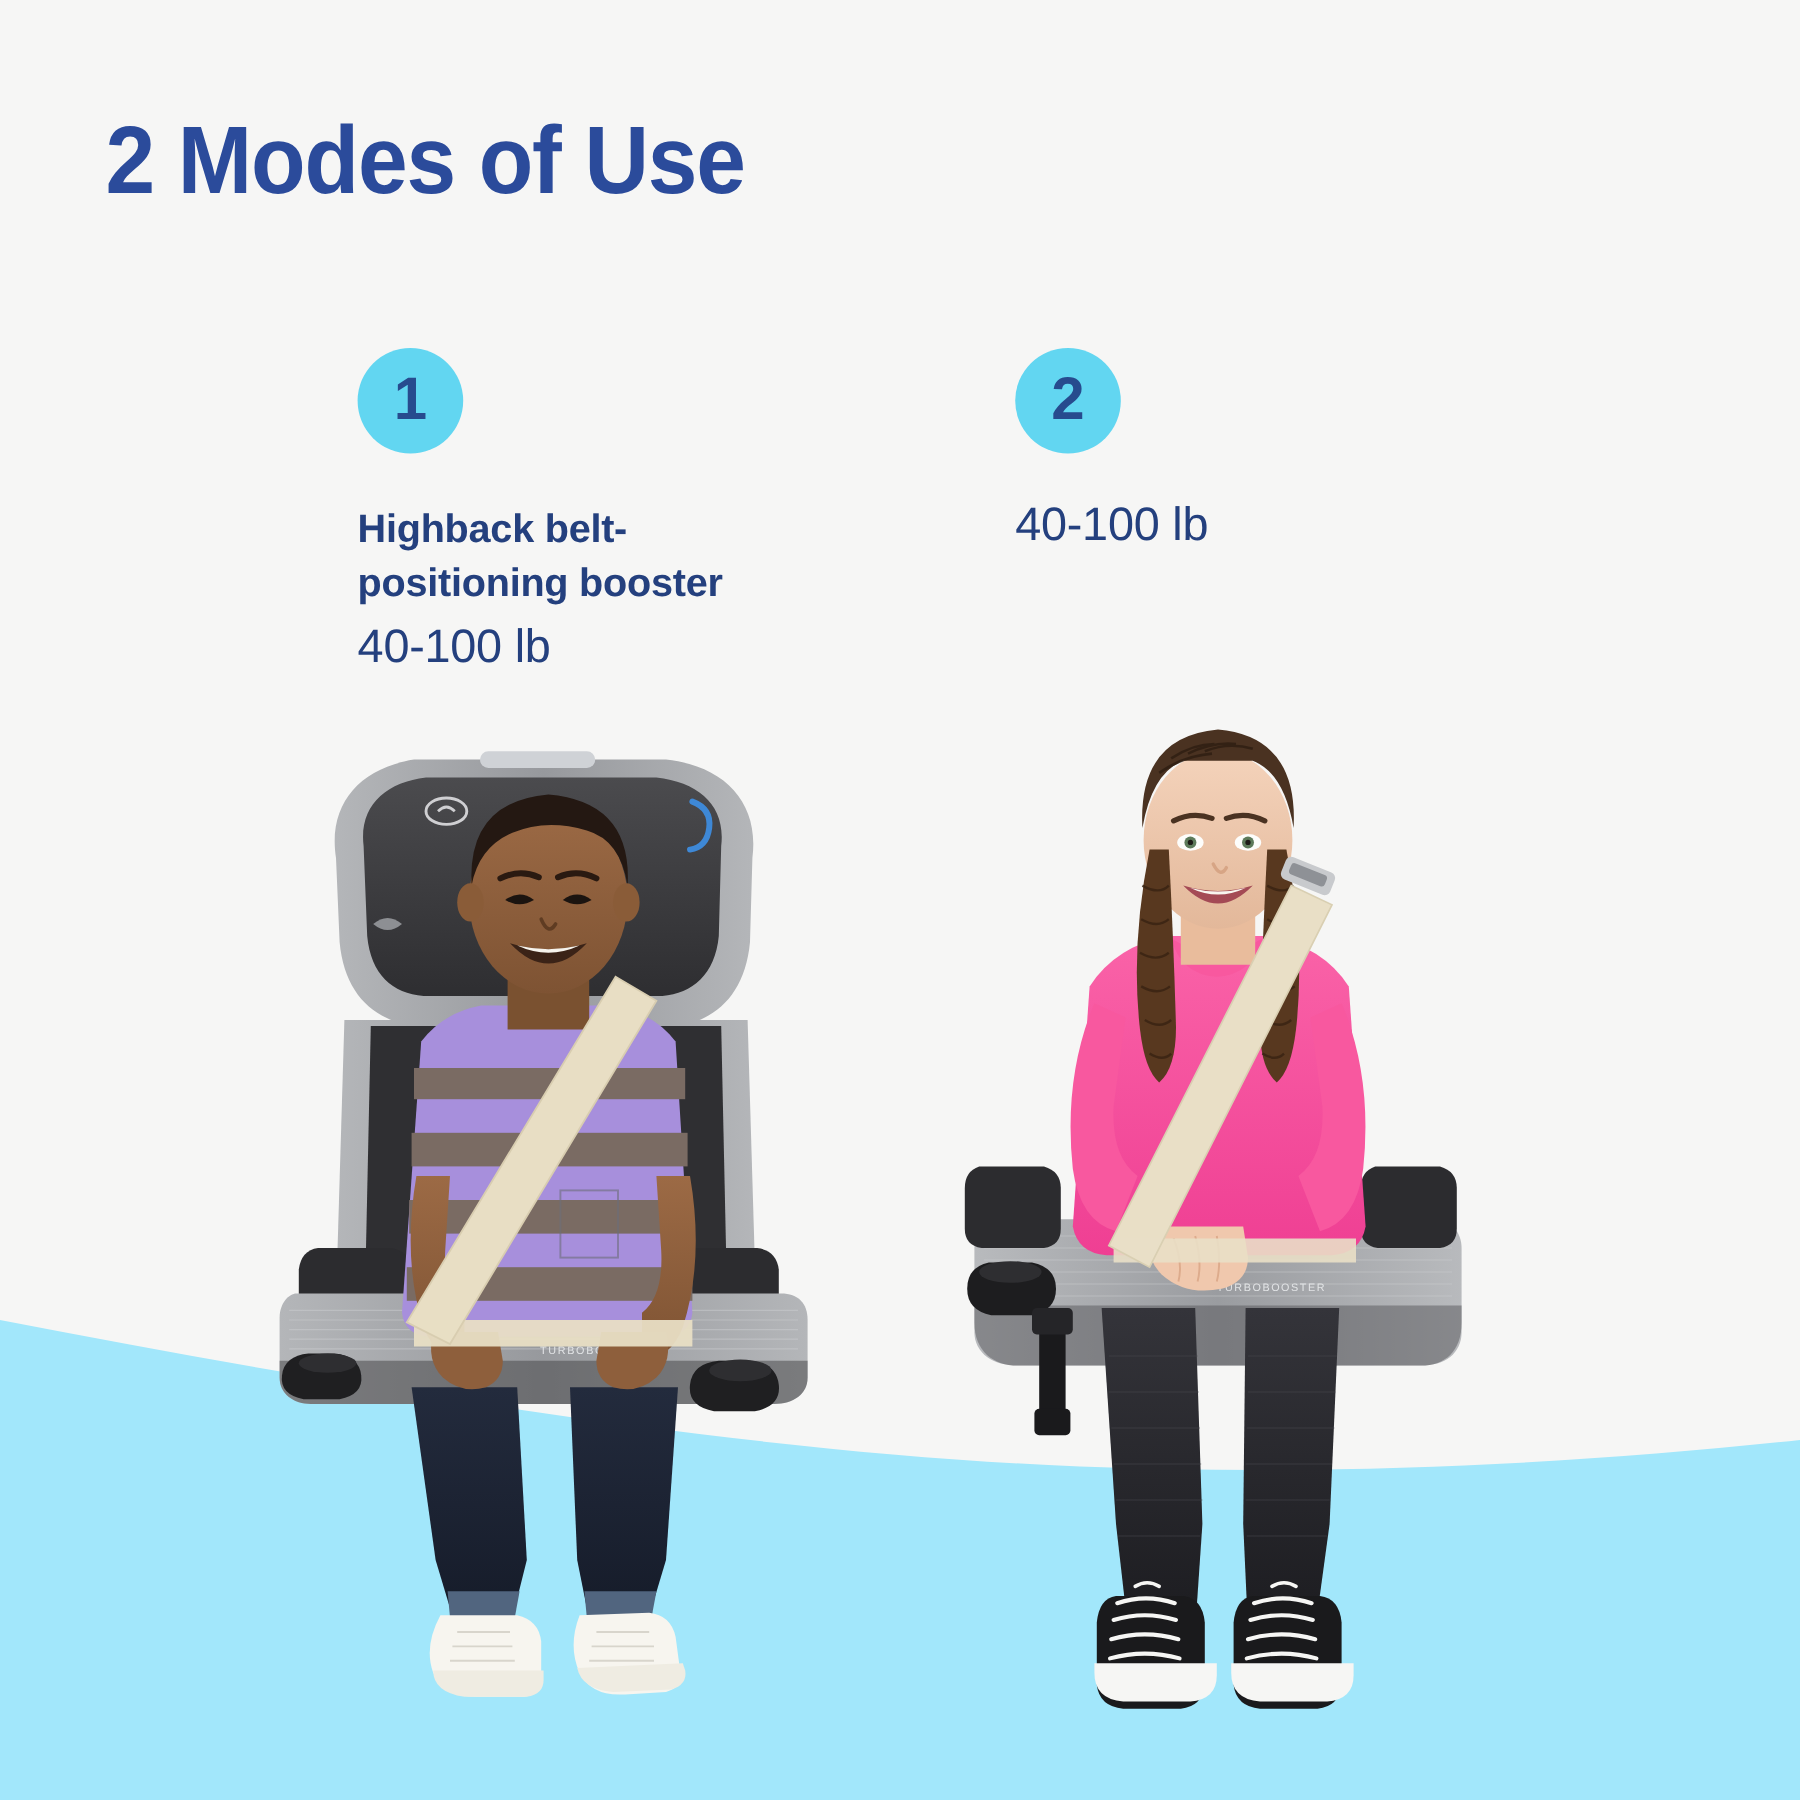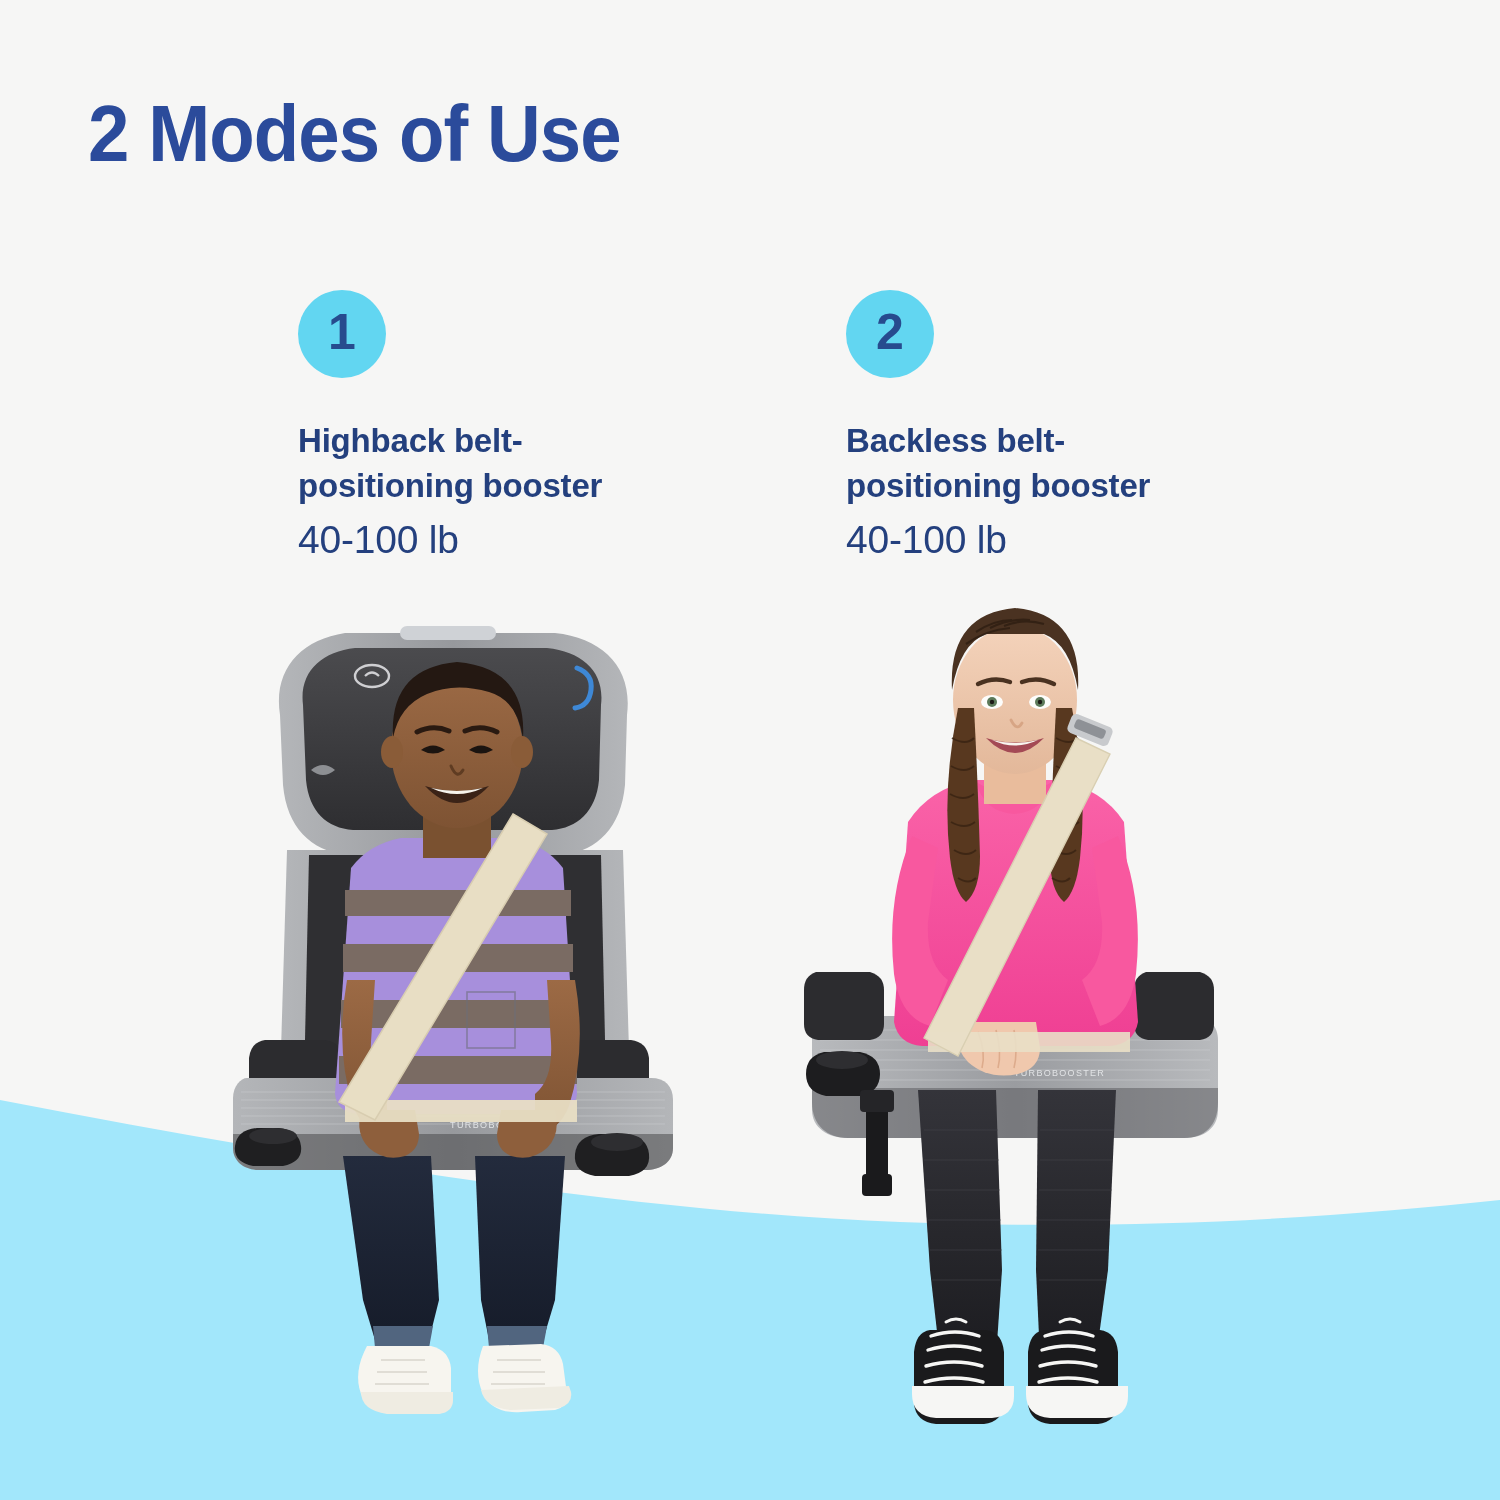--- a/index.html
+++ b/index.html
@@ -105,21 +105,20 @@
     <span class="badge-num">1</span>
   </div>
   <div class="mode-heading" style="color: rgb(36, 64, 126);">Highback belt-positioning booster</div>
   <div class="mode-sub" style="color: rgb(36, 64, 126);">40-100 lb</div>
 </div>
 
 <div class="mode-col" id="mode-col-2">
   <div class="badge" style="background: rgb(98, 214, 241);">
     <span class="badge-num">2</span>
   </div>
-  <div class="mode-heading" style="color: rgb(36, 64, 126);">Backless belt-positioning booster</div>
   <div class="mode-sub" style="color: rgb(36, 64, 126);">40-100 lb</div>
 </div>
 
 <div class="photo" id="photo-highback">
   <svg viewBox="0 0 460 830">
     <defs>
       <linearGradient id="fabricG1" x1="0" y1="0" x2="1" y2="0">
         <stop offset="0" stop-color="#b4b6b9"></stop>
           <stop offset="0.5" stop-color="#97999d"></stop>
           <stop offset="1" stop-color="#b4b6b9"></stop>

